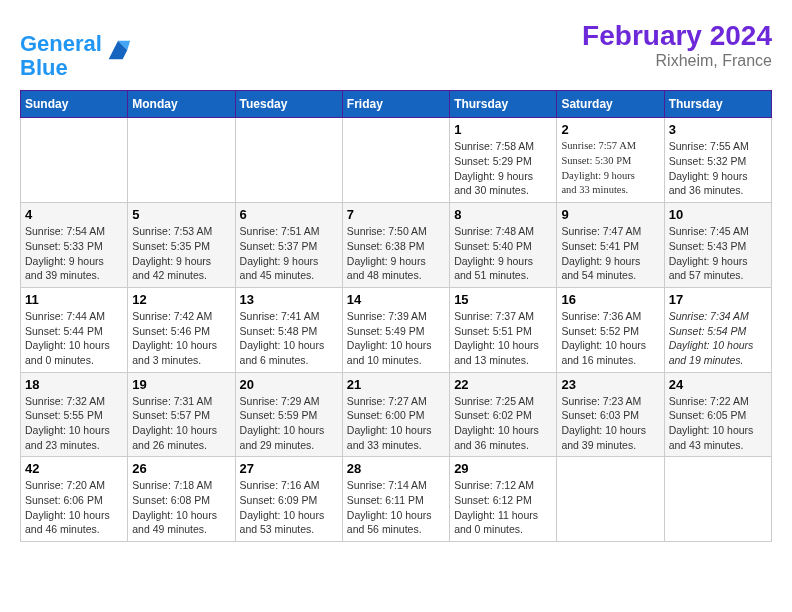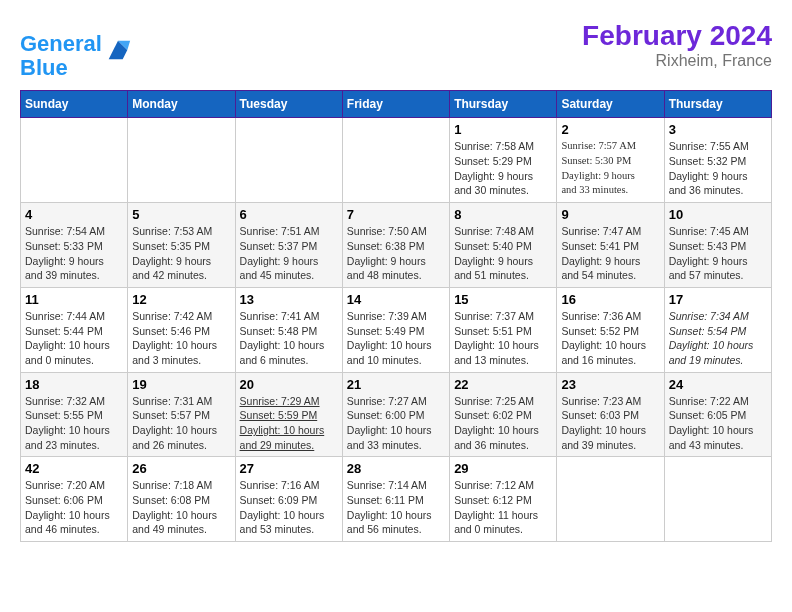--- a/index.html
+++ b/index.html
@@ -264,21 +264,21 @@
         </td>
         <td>
           <span class="day-num">19</span>
           <div class="day-info" style="white-space: pre-line;">Sunrise: 7:31 AM
 Sunset: 5:57 PM
 Daylight: 10 hours
 and 26 minutes.</div>
         </td>
         <td>
           <span class="day-num">20</span>
-          <div class="day-info" style="white-space: pre-line; text-decoration: underline;">Sunrise: 7:29 AM
+          <div class="day-info" style="white-space: pre-line;">Sunrise: 7:29 AM
 Sunset: 5:59 PM
 Daylight: 10 hours
 and 29 minutes.</div>
         </td>
         <td>
           <span class="day-num">21</span>
           <div class="day-info" style="white-space: pre-line;">Sunrise: 7:27 AM
 Sunset: 6:00 PM
 Daylight: 10 hours
 and 33 minutes.</div>

